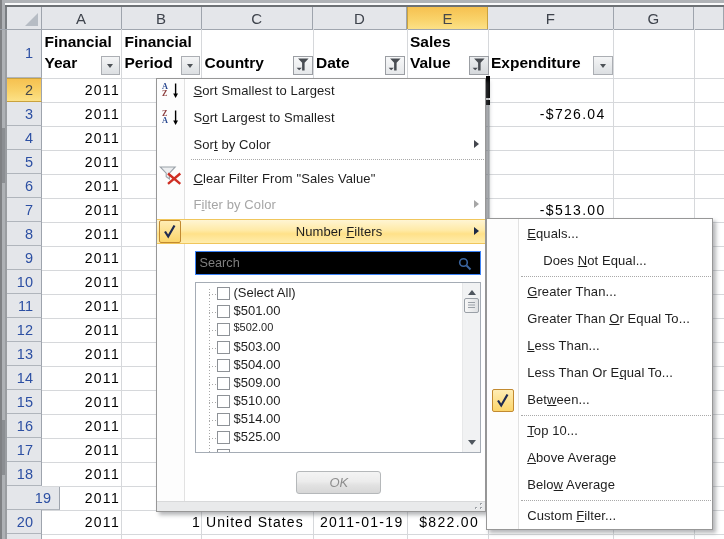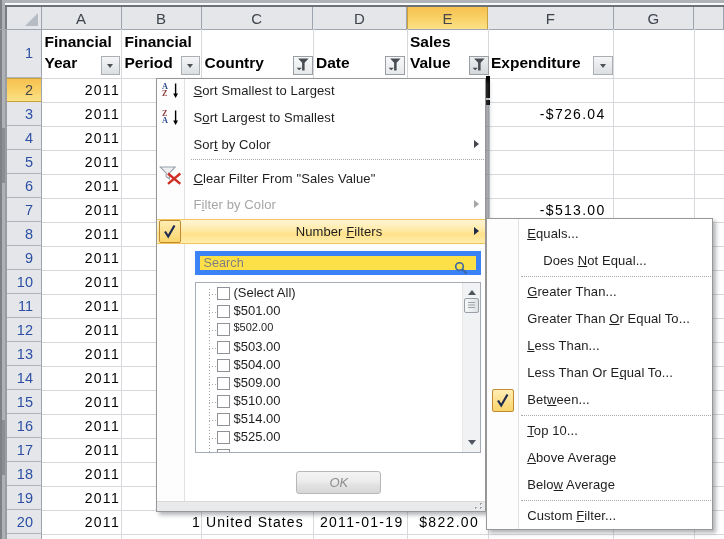--- a/index.html
+++ b/index.html
@@ -54,21 +54,21 @@
 <div class="ab rhdr" style="left:6.5px;top:246px;width:35.0px;height:24px;">9</div>
 <div class="ab rhdr" style="left:6.5px;top:270px;width:35.0px;height:24px;">10</div>
 <div class="ab rhdr" style="left:6.5px;top:294px;width:35.0px;height:24px;">11</div>
 <div class="ab rhdr" style="left:6.5px;top:318px;width:35.0px;height:24px;">12</div>
 <div class="ab rhdr" style="left:6.5px;top:342px;width:35.0px;height:24px;">13</div>
 <div class="ab rhdr" style="left:6.5px;top:366px;width:35.0px;height:24px;">14</div>
 <div class="ab rhdr" style="left:6.5px;top:390px;width:35.0px;height:24px;">15</div>
 <div class="ab rhdr" style="left:6.5px;top:414px;width:35.0px;height:24px;">16</div>
 <div class="ab rhdr" style="left:6.5px;top:438px;width:35.0px;height:24px;">17</div>
 <div class="ab rhdr" style="left:6.5px;top:462px;width:35.0px;height:24px;">18</div>
-<div class="ab rhdr" style="left:6.5px;top:486px;width:35.0px;height:24px;">19</div>
+<div class="ab rhdr" style="left:6.5px;top:486px;width:53px;height:24px;">19</div>
 <div class="ab rhdr" style="left:6.5px;top:510px;width:35.0px;height:24px;">20</div>
 <div class="ab rhdr" style="left:6.5px;top:534px;width:35.0px;height:24px;"></div>
 <div class="ab gv" style="left:121.0px;top:29px;height:510px;"></div>
 <div class="ab gv" style="left:201.0px;top:29px;height:510px;"></div>
 <div class="ab gv" style="left:312.5px;top:29px;height:510px;"></div>
 <div class="ab gv" style="left:406.5px;top:29px;height:510px;"></div>
 <div class="ab gv" style="left:487.5px;top:29px;height:510px;"></div>
 <div class="ab gv" style="left:613.0px;top:29px;height:510px;"></div>
 <div class="ab gv" style="left:693.5px;top:29px;height:510px;"></div>
 <div class="ab gv" style="left:723.5px;top:29px;height:510px;"></div>
@@ -206,21 +206,21 @@
         <line x1="13.6" y1="1.5" x2="13.6" y2="12.5" stroke="#000" stroke-width="1.4"></line>
         <polygon points="11.2,11.5 16,11.5 13.6,16" fill="#000"></polygon>
       </svg></div>
 <div class="ab" style="left:2px;top:87.5px;width:23px;height:20px;"><svg width="23" height="20" viewBox="0 0 23 20">
         <polygon points="1.2,1 16.2,1 10.4,7.2 10.4,13 7.2,10.8 7.2,7.2" fill="#eceef0" stroke="#9aa1a8" stroke-width="1.1"></polygon>
         <path d="M9 7.5 L21.3 17.8 M21.3 7.5 L9 17.8" stroke="#cf2f24" stroke-width="2.4"></path>
       </svg></div>
 <div class="ab" style="left:2px;top:141px;width:22px;height:23px;box-sizing:border-box;border:1px solid #c28a30;border-radius:2px;background:linear-gradient(180deg,#ffedb4,#fbd56b);"><svg width="20" height="21" viewBox="0 0 20 21">
         <path d="M5 10.5 L8.2 15.5 L14.5 4.5" stroke="#1e2a50" stroke-width="2.2" fill="none"></path>
       </svg></div>
-<div class="ab" style="left:37.5px;top:172.4px;width:286.5px;height:24.4px;box-sizing:border-box;border:5px solid #3b82f6;background:#fde047;display:flex;align-items:center;">
+<div class="ab" style="left:37.5px;top:172.4px;width:286.5px;height:24.4px;box-sizing:border-box;border:1px solid #3b82f6;background:#000000;display:flex;align-items:center;">
       <span style="padding-left:4px;font-size:12.7px;color:#7f7f7f;">Search</span>
       <svg style="position:absolute;right:8px;top:5px;" width="14" height="14" viewBox="0 0 14 14">
         <circle cx="5.5" cy="5.5" r="3.8" fill="none" stroke="#3b65a0" stroke-width="1.6"></circle>
         <line x1="8.5" y1="8.5" x2="12.5" y2="12.5" stroke="#3b65a0" stroke-width="2"></line>
       </svg>
     </div>
 <div class="ab" style="left:37.5px;top:203.8px;width:286.5px;height:170.9px;box-sizing:border-box;border:1px solid #a5acb5;background:#fff;overflow:hidden;">
 <div style="position:absolute;left:13.5px;top:6px;width:1px;height:168px;background-image:repeating-linear-gradient(180deg,#a8a8a8 0 1px,transparent 1px 3px);"></div>
 <div style="position:absolute;left:13.5px;top:10.3px;width:9px;height:1px;background-image:repeating-linear-gradient(90deg,#a8a8a8 0 1px,transparent 1px 3px);"></div>
 <div style="position:absolute;left:21.5px;top:4.1000000000000005px;width:13px;height:13px;box-sizing:border-box;border:1px solid #8e9297;background:#fff;"></div>

